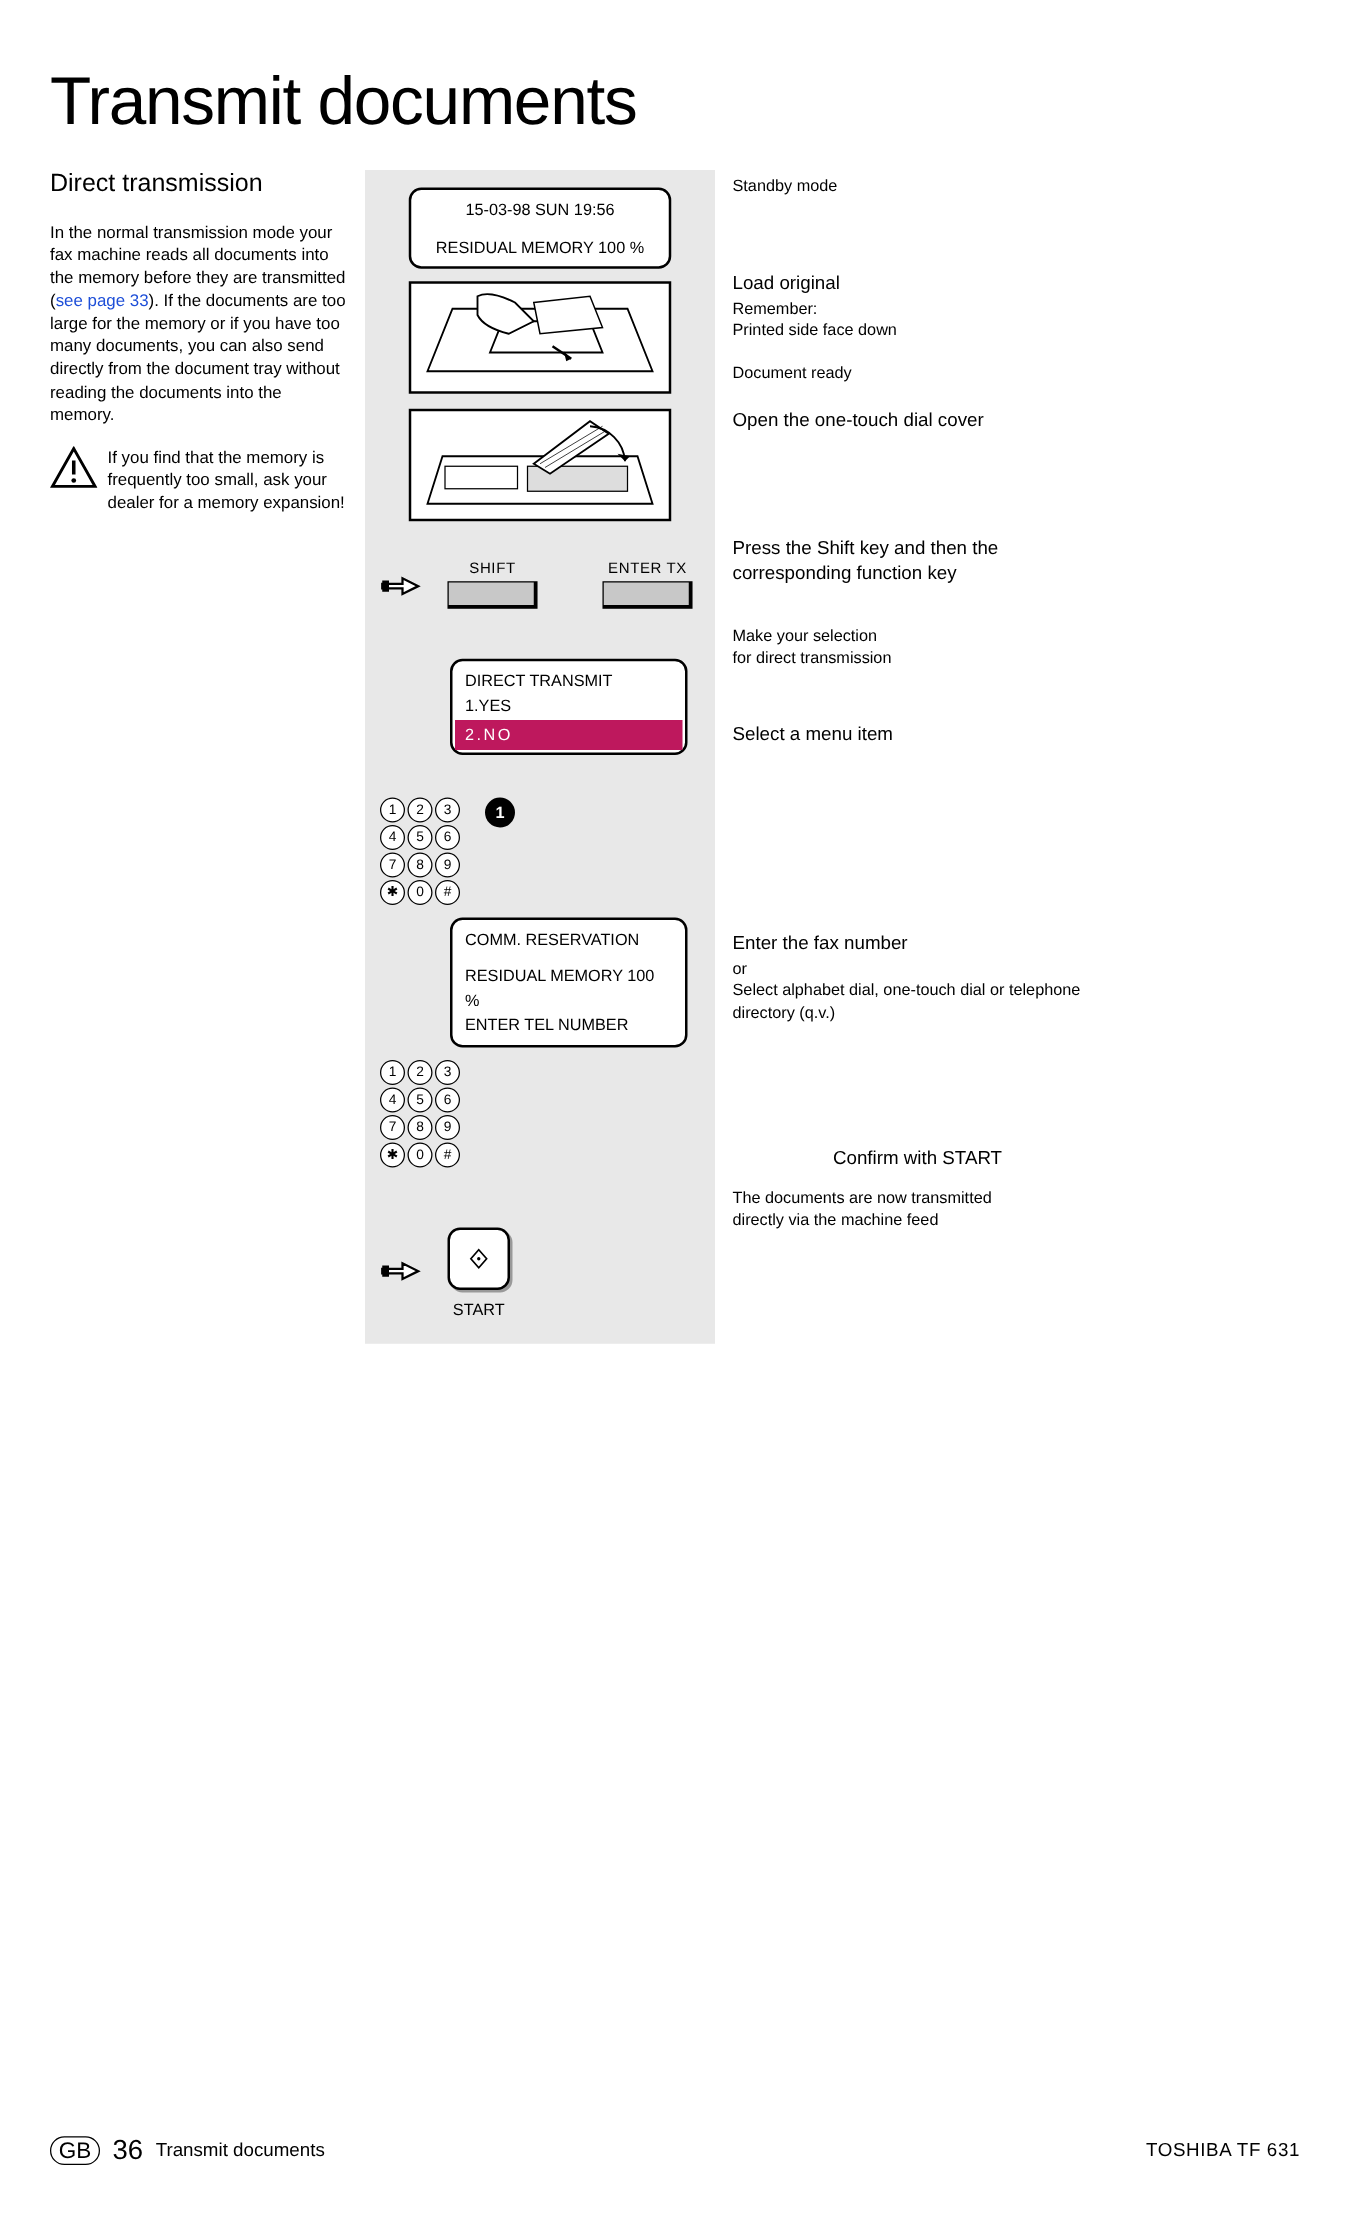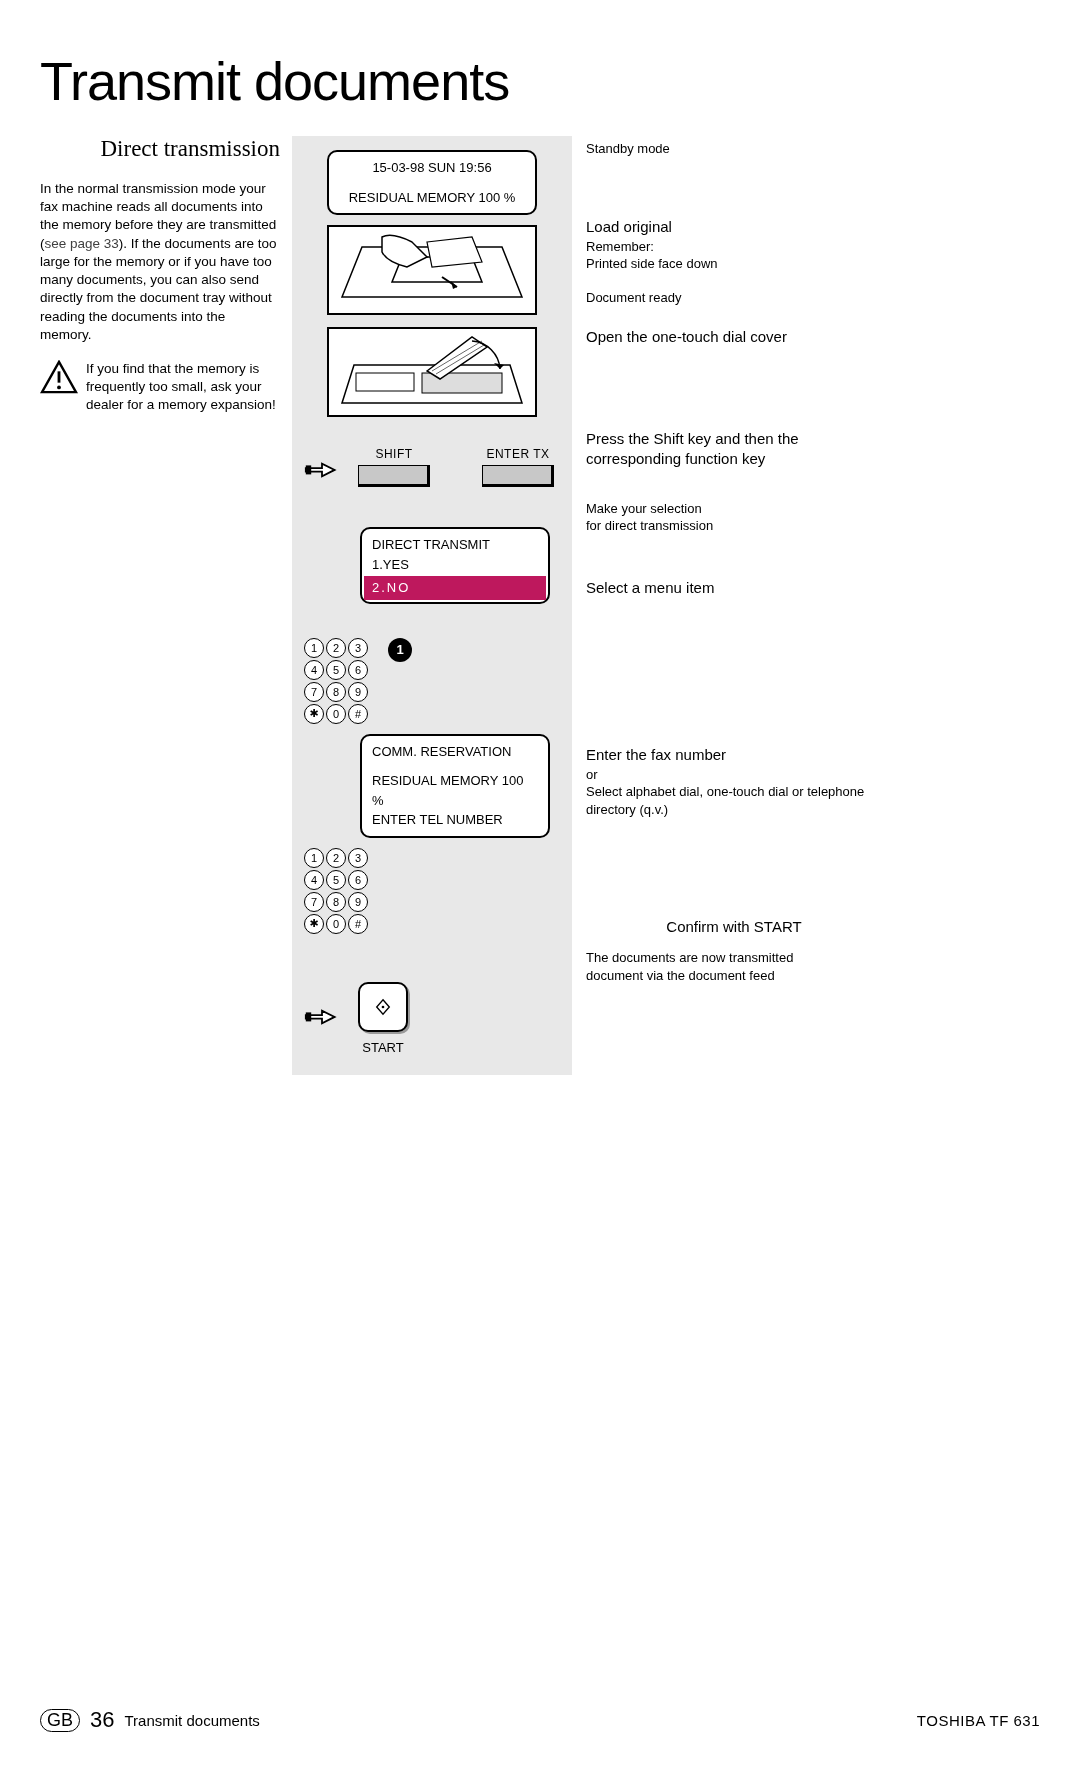--- a/index.html
+++ b/index.html
@@ -3,23 +3,23 @@
 <meta charset="utf-8">
 <style>
   * { box-sizing: border-box; margin: 0; padding: 0; }
   body { font-family: Arial, Helvetica, sans-serif; background: #fff; color: #000; width: 1080px; margin: 0 auto; }
   .page { padding: 50px 40px 30px 40px; position: relative; min-height: 1773px; }
   .title { font-family: "Arial Narrow", Arial, sans-serif; font-size: 54px; font-weight: 400; letter-spacing: -1px; margin-bottom: 24px; font-stretch: condensed; }
   .columns { display: flex; gap: 0; }
   .col-left { width: 252px; padding-right: 12px; }
   .col-mid { width: 280px; background: #e8e8e8; padding: 8px 12px 20px 12px; }
   .col-right { width: 310px; padding-left: 14px; }
-  .subtitle { font-family: Liberation Serif, serif; font-size: 23px; font-weight: 400; letter-spacing: 0px; margin-bottom: 18px; font-stretch: condensed; text-align: right; }
+  .subtitle { font-family: Liberation Sans, sans-serif; font-size: 20px; font-weight: 400; letter-spacing: 0px; margin-bottom: 18px; font-stretch: condensed; }
   .body-text { font-size: 13.5px; line-height: 1.35; margin-bottom: 16px; }
-  .red { color: #404040; }
+  .red { color: #1d4ed8; }
   .warn-box { display: flex; gap: 8px; align-items: flex-start; }
   .warn-triangle { flex: 0 0 38px; }
   .warn-text { font-size: 13.5px; line-height: 1.35; }
   .lcd { border: 2.5px solid #000; border-radius: 10px; background: #fff; padding: 6px 10px; font-family: Arial, sans-serif; font-size: 13px; font-weight: 400; margin: 0 auto 10px auto; width: 210px; }
   .lcd-small { font-size: 13px; line-height: 1.5; }
   .lcd .highlight { background: #be185d; color: #fff; display: block; margin: 2px -8px -4px -8px; padding: 2px 8px; letter-spacing: 2px; font-weight: 400; }
   .illus { border: 2px solid #000; background: #fff; width: 210px; height: 90px; margin: 6px auto; display: flex; align-items: center; justify-content: center; overflow: hidden; }
   .btn-row { display: flex; justify-content: space-between; margin: 6px 16px 10px 16px; gap: 40px; }
   .btn-col { text-align: center; flex: 1; }
   .btn-label { font-size: 12px; font-weight: 400; letter-spacing: 0.5px; margin-bottom: 4px; }
@@ -230,21 +230,21 @@
         <div class="rside-sub">or</div>
         <div class="rside-sub">Select alphabet dial, one-touch dial or telephone directory (q.v.)</div>
       </div>
 
       <div class="rside-block" style="margin-bottom:14px;text-align:center;">
         <div class="rside-head">Confirm with START</div>
       </div>
 
       <div class="rside-block">
         <div class="rside-sub">The documents are now transmitted</div>
-        <div class="rside-sub">document via the document feed</div>
+        <div class="rside-sub">directly via the machine feed</div>
       </div>
     </div>
   </div>
 
   <div class="footer">
     <div class="footer-left">
       <span class="gb-badge">GB</span>
       <span class="page-num">36</span>
       <span class="footer-chapter">Transmit documents</span>
     </div>

